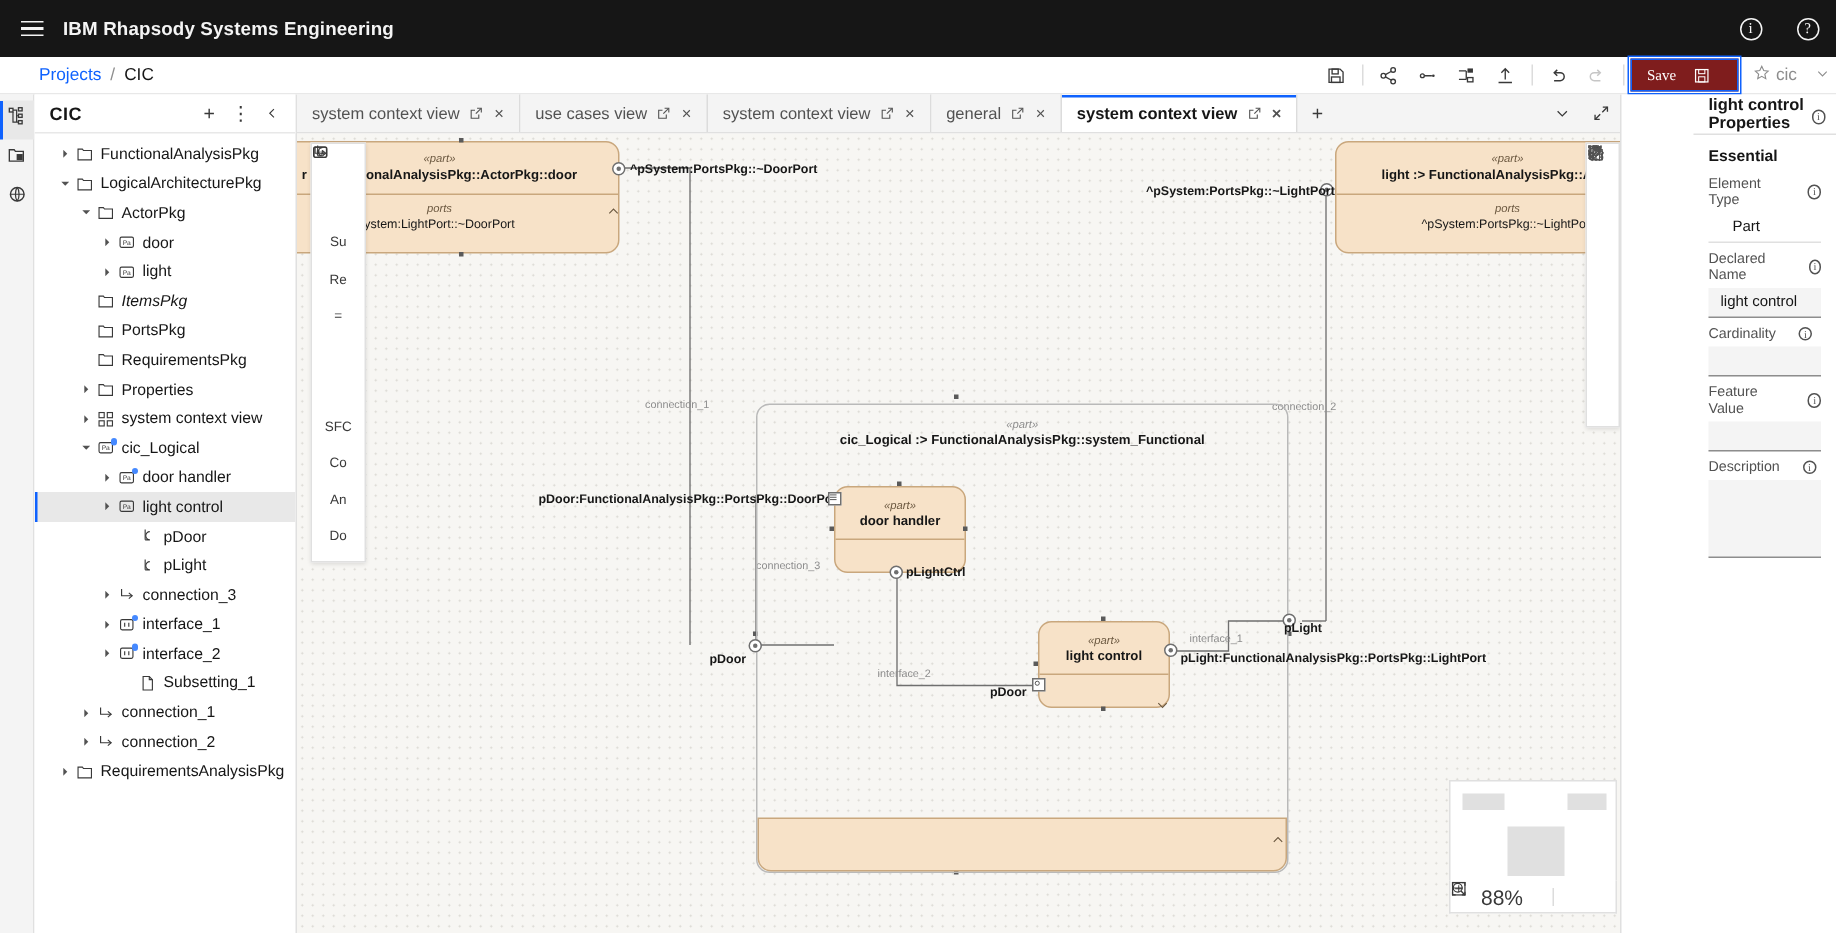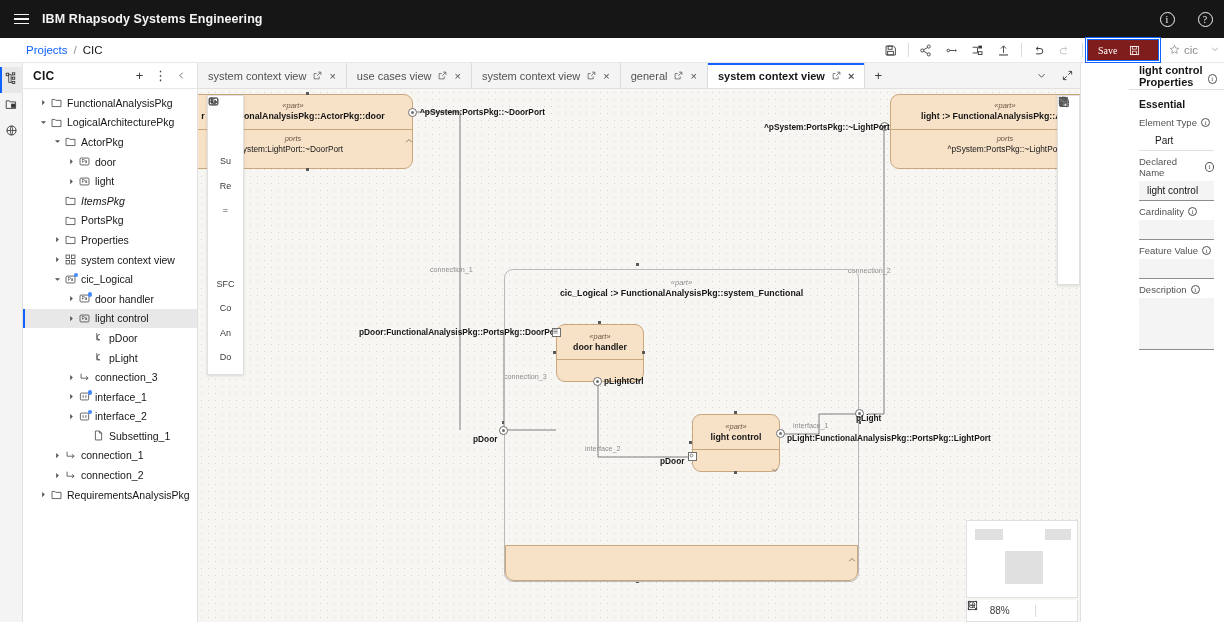--- a/index.html
+++ b/index.html
@@ -170,42 +170,42 @@
   .ftool .fi { width: 23px; height: 23.5px; display: flex; align-items: center; justify-content: center; color: #525252; }
   .ftool .fi.first { color: #161616; }
 
   
   .minimap {
     position: absolute; right: 2px; bottom: 24px; width: 112px; height: 78px;
     background: #fff; border: 1px solid #e0e0e0;
   }
   .minimap .mm-box { position: absolute; background: #e0e0e0; }
   .zoombar {
-    position: absolute; right: 2px; bottom: 0px; width: 112px; height: 22px;
+    position: absolute; right: 2px; bottom: 13px; width: 112px; height: 22px;
     background: #fff; border: 1px solid #e0e0e0; border-top: none;
     display: flex; align-items: center; justify-content: center; gap: 2px;
-    font-size: 10px; color: #393939;
+    font-size: 14px; color: #393939;
   }
   .zoombar .zb { width: 20px; height: 20px; display: flex; align-items: center; justify-content: center; }
   .zoombar .zsep { width: 1px; height: 12px; background: #dcdcdc; }
 
   
   .props {
     position: absolute; top: 63px; left: 1080px; width: 144px; height: 559px;
     background: #fff; border-left: 1px solid #e0e0e0; overflow: hidden; padding-left: 48px;
   }
   .props-head {
     height: 27px; display: flex; align-items: center; padding: 0 7px 0 10px;
     border-bottom: 1px solid #e0e0e0;
   }
   .props-head .pt { font-size: 11px; font-weight: 700; }
   .props-head .ph { margin-left: auto; color: #393939; }
   .props-sec { font-size: 10.5px; font-weight: 600; padding: 8px 10px 2px 10px; }
   .fieldrow { padding: 5px 10px 0 10px; }
-  .fieldlbl { font-size: 9.5px; color: #525252; display: flex; align-items: center; gap: 4px; margin-bottom: 3px; }
+  .fieldlbl { font-size: 9.5px; color: #525252; display: flex; align-items: center; gap: 15px; margin-bottom: 3px; }
   .fieldval {
     height: 20px; background: #f4f4f4; border-bottom: 1px solid #8d8d8d;
     font-size: 10px; display: flex; align-items: center; padding: 0 8px; color: #161616;
   }
   .fieldval.plain { background: transparent; border-bottom: 1px solid #e0e0e0; padding-left: 16px; }
   .fieldarea {
     height: 52px; background: #f4f4f4; border-bottom: 1px solid #8d8d8d;
   }
   .acc-row {
     height: 25px; display: flex; align-items: center; padding: 0 10px;
@@ -447,20 +447,29 @@
         <div class="tnode" style="padding-left: 28px;">
           <span class="arrow"></span>
           <span class="tico">
             <svg width="11" height="11" viewBox="0 0 16 16">
               <path d="M1.5 3.5h4.2l1.1 1.4h7.7v9H1.5z" fill="none" stroke="#393939" stroke-width="1.1"></path>
             </svg>
           </span>
           <span class="tlabel">PortsPkg</span>
         </div>
         <div class="tnode" style="padding-left: 28px;">
+          <span class="arrow"></span>
+          <span class="tico">
+            <svg width="11" height="11" viewBox="0 0 16 16">
+              <path d="M1.5 3.5h4.2l1.1 1.4h7.7v9H1.5z" fill="none" stroke="#393939" stroke-width="1.1"></path>
+            </svg>
+          </span>
+          <span class="tlabel">RequirementsPkg</span>
+        </div>
+        <div class="tnode" style="padding-left: 28px;">
           <span class="arrow">
             <svg width="7" height="7" viewBox="0 0 8 8">
               <path d="M2.5 1l3 3-3 3z" fill="#525252"></path>
             </svg>
           </span>
           <span class="tico">
             <svg width="11" height="11" viewBox="0 0 16 16">
               <path d="M1.5 3.5h4.2l1.1 1.4h7.7v9H1.5z" fill="none" stroke="#393939" stroke-width="1.1"></path>
             </svg>
           </span>

